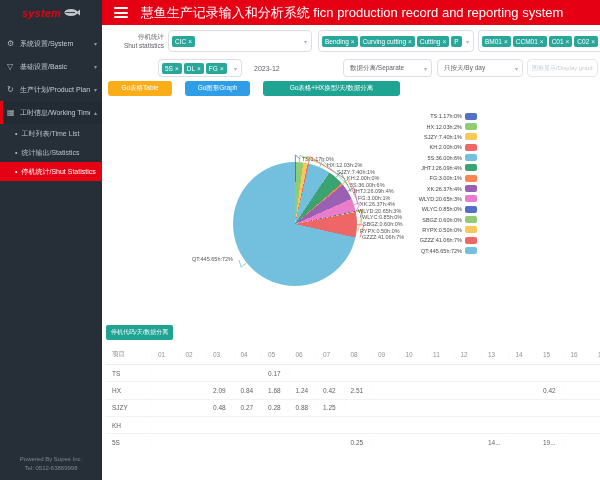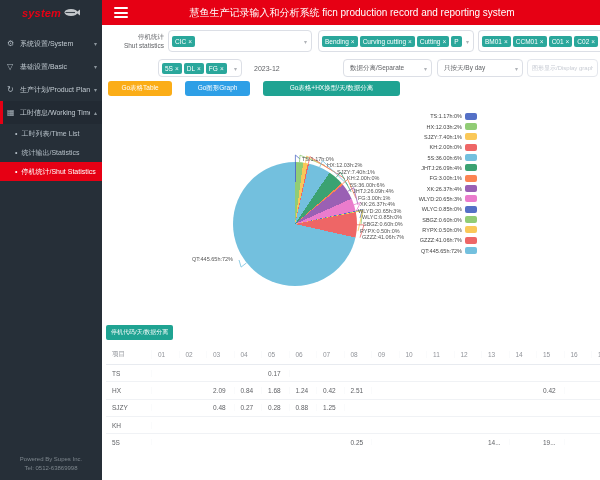--- a/index.html
+++ b/index.html
@@ -6,21 +6,21 @@
   html,body { width:600px; height:480px; }
   body { font-family:"Liberation Sans","DejaVu Sans",sans-serif; background:#fff; overflow:hidden; position:relative; }
   .app { position:absolute; left:0; top:0; width:600px; height:480px; overflow:hidden; background:#fff; }
 
   
   .logo-box { position:absolute; left:0; top:0; width:102px; height:25px; background:var(--sidebar-bg); display:flex; align-items:center; justify-content:center; gap:3px; }
   .logo-text { color:var(--accent-red); font-weight:bold; font-style:italic; font-size:11px; letter-spacing:.2px; }
   .topbar { position:absolute; left:102px; top:0; width:498px; height:25px; background:var(--accent-red); display:flex; align-items:center; }
   .hamburger { margin-left:12px; width:14px; height:11px; display:flex; flex-direction:column; justify-content:space-between; cursor:pointer; }
   .hamburger i { display:block; height:2px; background:#fff; border-radius:1px; }
-  .topbar-title { flex:1; text-align:center; color:#fff; font-size:10px; padding-right:24px; white-space:nowrap; }
+  .topbar-title { flex:1; text-align:center; color:#fff; font-size:13px; padding-right:24px; white-space:nowrap; }
 
   
   .sidebar { position:absolute; left:0; top:25px; width:102px; height:455px; background:var(--sidebar-bg); padding-top:7px; }
   .menu-item { height:23px; display:flex; align-items:center; gap:4px; padding:0 5px 0 7px; color:#c3ccd3; font-size:7px; cursor:pointer; white-space:nowrap; }
   .menu-item .mi-icon { width:9px; font-size:8px; color:#aab4bc; flex:none; }
   .menu-item .mi-label { flex:1; overflow:hidden; }
   .menu-item .mi-chev { font-size:6px; color:#8d979e; flex:none; }
   .menu-item.expanded { border-left:3px solid var(--accent-red); padding-left:4px; background:#222a33; }
   .sub-item { height:19px; display:flex; align-items:center; gap:4px; padding:0 5px 0 15px; color:#b6c0c8; font-size:7px; cursor:pointer; white-space:nowrap; }
   .sub-item .bullet { font-size:7px; flex:none; }

